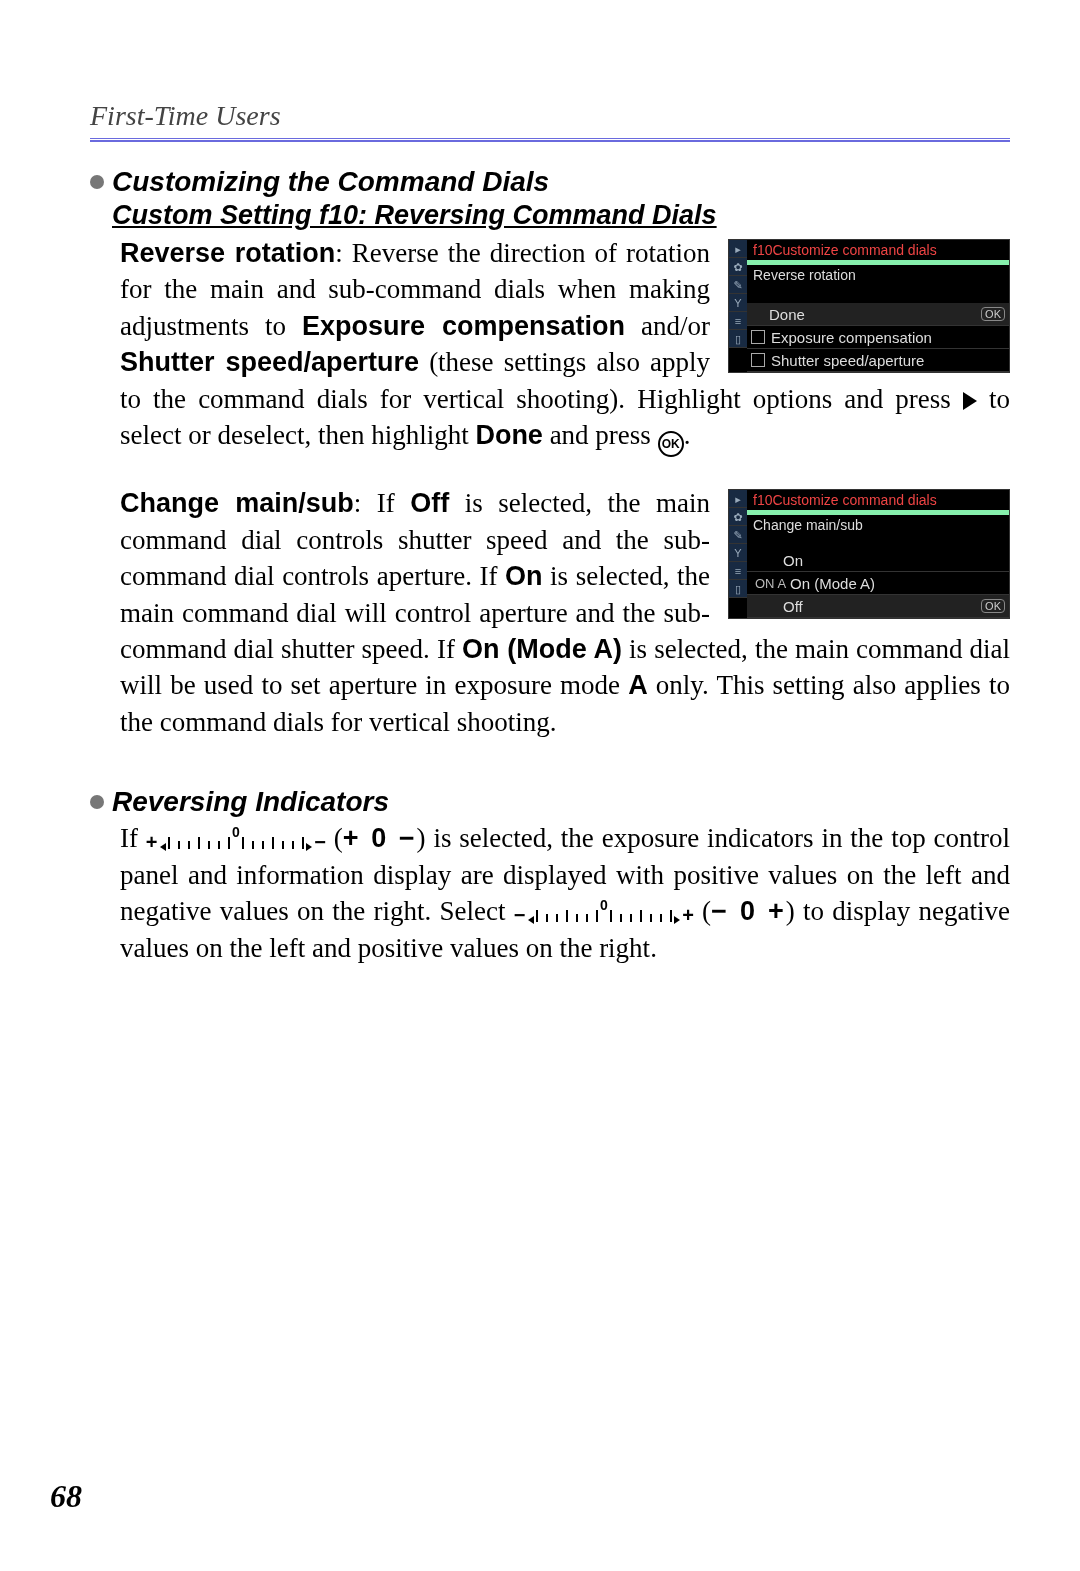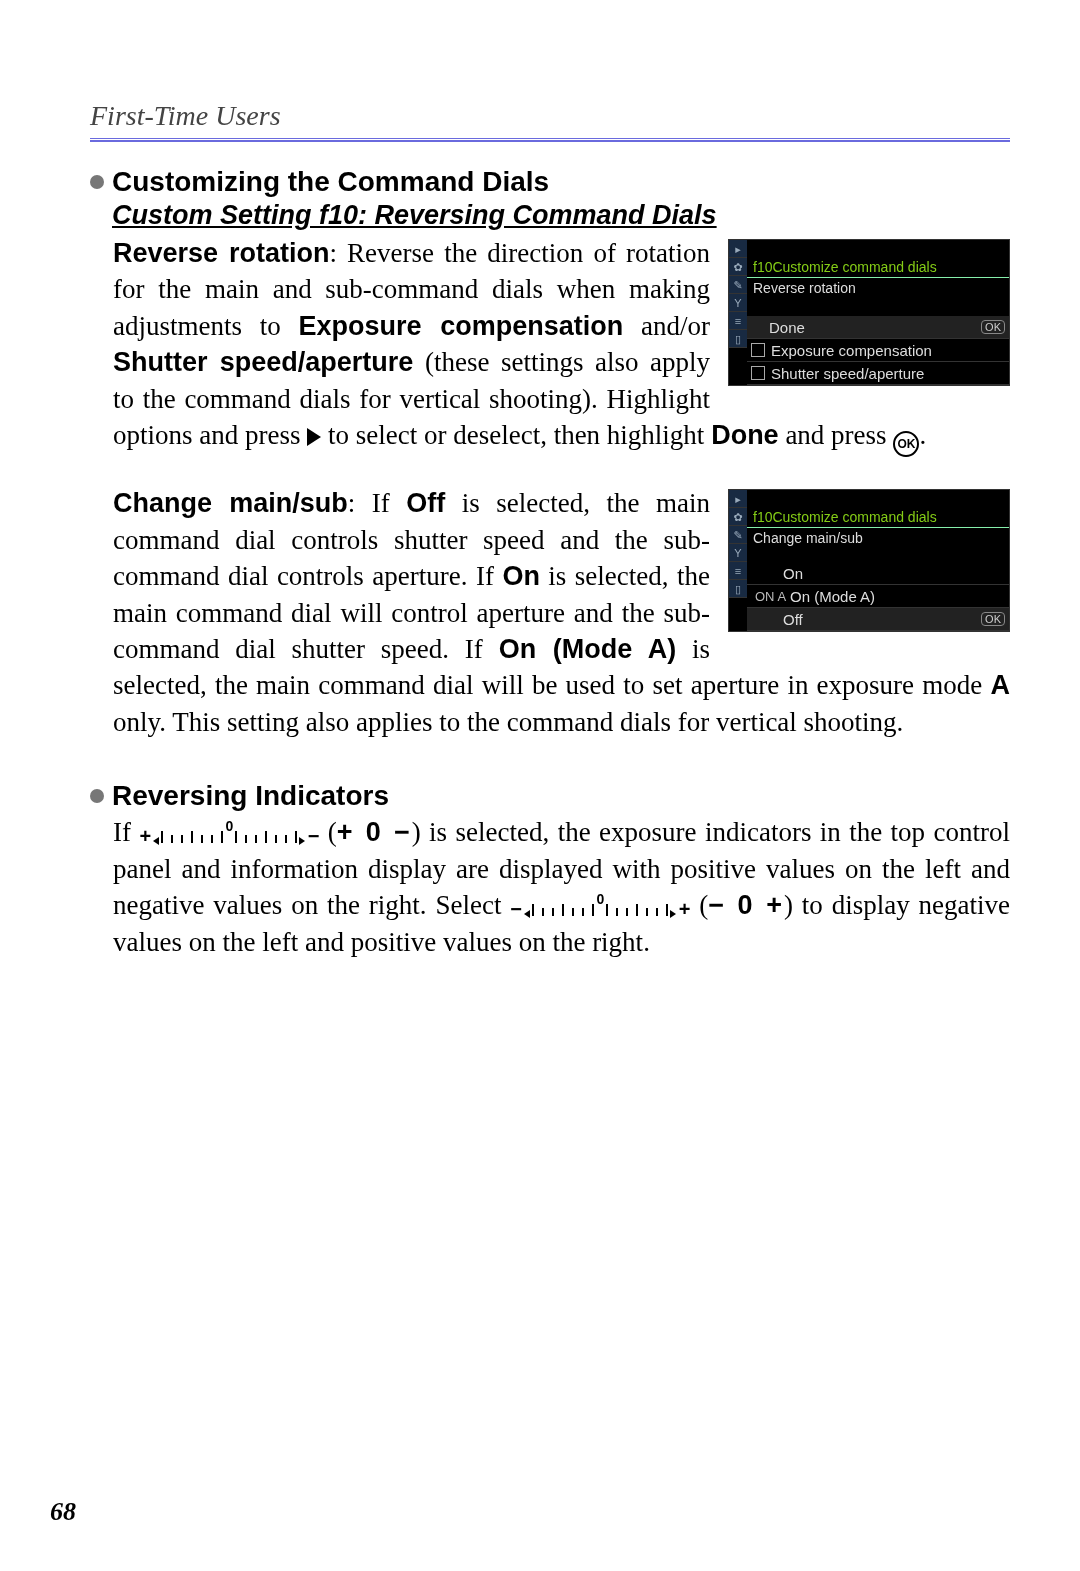--- a/index.html
+++ b/index.html
@@ -27,20 +27,21 @@
     border-top: 3px double #6a6ade;
     border-bottom: 1px solid #6a6ade;
     height: 2px;
     box-sizing: border-box;
     margin-bottom: 24px;
   }
   .bullet-row {
     display: flex;
     align-items: center;
     margin-bottom: 2px;
+    font-style: italic;
   }
   .bullet {
     width: 14px;
     height: 14px;
     border-radius: 50%;
     background: #777;
     margin-right: 8px;
     flex: 0 0 14px;
   }
   .heading {
@@ -56,21 +57,21 @@
     font-size: 27px;
     margin-bottom: 4px;
   }
   .body-wrap {
     font-family: Georgia, "Times New Roman", serif;
     font-size: 27px;
     line-height: 1.35;
     text-align: justify;
   }
   .block {
-    margin-left: 1px;
+    margin-left: 8px;
     margin-bottom: 28px;
   }
   .floatbox {
     float: right;
     width: 280px;
     margin-left: 18px;
     margin-top: 4px;
     background: #000;
     color: #ddd;
     font-family: Arial, Helvetica, sans-serif;
@@ -78,25 +79,24 @@
     border: 1px solid #333;
   }
   .fb-row {
     display: flex;
     align-items: center;
     border-bottom: 1px solid #333;
     padding: 1px 4px;
     min-height: 20px;
   }
   .fb-title {
-    color: #84cc16;
+    color: #ef4444;
     font-size: 14px;
     padding: 2px 6px;
-    border-bottom: 1px solid #86efac;
-    margin-top: 17px;
+    border-bottom: 5px solid #86efac;
   }
   .fb-label { flex: 1; }
   .fb-ok {
     border: 1px solid #888;
     border-radius: 4px;
     font-size: 11px;
     padding: 0 3px;
     color: #ccc;
   }
   .fb-check {
@@ -201,25 +201,25 @@
   .indicator .arrow {
     position: absolute;
     top: 18px;
     width: 0; height: 0;
     border-top: 4px solid transparent;
     border-bottom: 4px solid transparent;
   }
   .page-number {
     position: absolute;
     left: 50px;
-    bottom: 44px;
+    bottom: 56px;
     font-family: Georgia, serif;
     font-style: italic;
     font-weight: bold;
-    font-size: 26px;
+    font-size: 32px;
   }
   .content-col {
     padding-left: 22px;
   }
 </style>
 </head>
 <body>
 
 <div class="page">
 
@@ -304,21 +304,21 @@
         </div>
       </div>
     </div>
 
     <div class="body-wrap block">
       <span class="run-b">Change main/sub</span><span>: If </span><span class="run-b">Off</span><span> is selected, the main command dial controls shutter speed and the sub-command dial controls aperture. If </span><span class="run-b">On</span><span> is selected, the main command dial will control aperture and the sub-command dial shutter speed. If </span><span class="run-b">On (Mode A)</span><span> is selected, the main command dial will be used to set aperture in exposure mode </span><span class="mode-A">A</span><span> only. This setting also applies to the command dials for vertical shooting.</span>
     </div>
     <div class="clear"></div>
   </div>
 
-  <div class="bullet-row" style="margin-top:12px">
+  <div class="bullet-row" style="margin-top:18px">
     <span class="bullet"></span>
     <span class="heading">Reversing Indicators</span>
   </div>
 
   <div class="content-col">
 
     <div class="body-wrap block">
       <span>If </span>
       
       <span class="indicator" title="+ 0 −">

